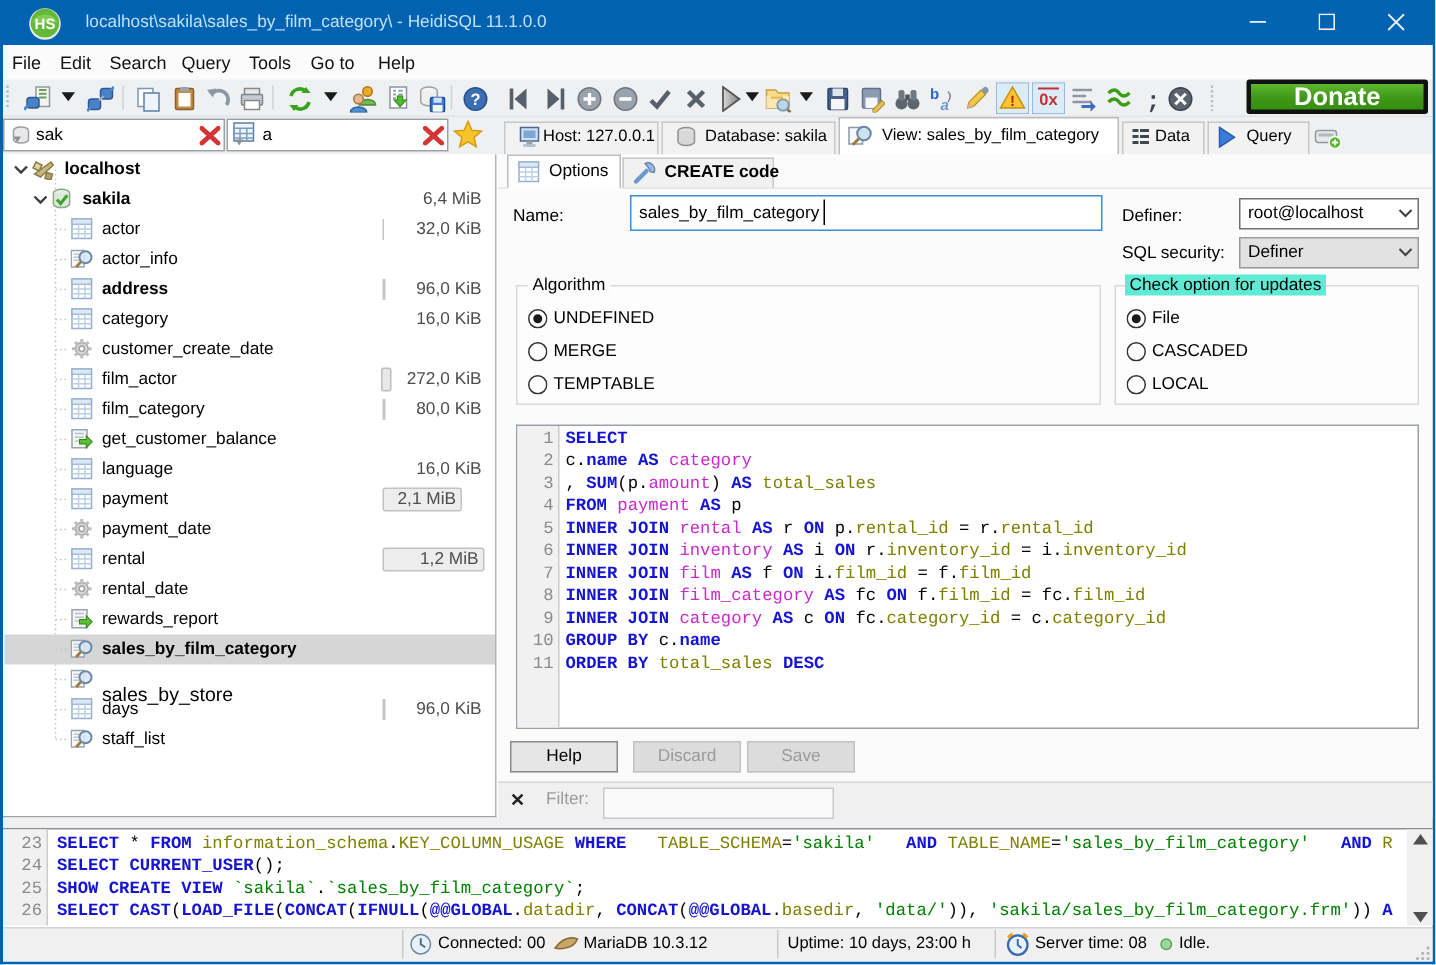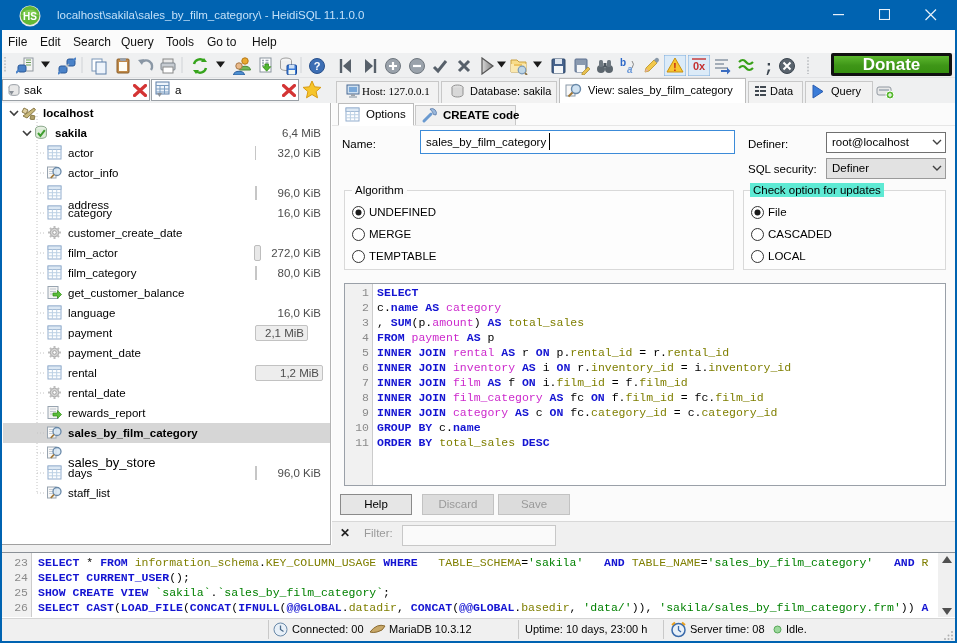--- a/index.html
+++ b/index.html
@@ -250,21 +250,21 @@
 <div class="abs" style="left:441px;top:81px;width:116px;height:22px;background:#f2f2f2;border:1px solid #c8c8c8;border-bottom:none;"></div>
 <div class="abs" style="left:559px;top:78px;width:187px;height:25px;background:#fff;border:1px solid #bcbcbc;border-bottom:none;"></div>
 <div class="abs" style="left:748px;top:81px;width:55px;height:22px;background:#f2f2f2;border:1px solid #c8c8c8;border-bottom:none;"></div>
 <div class="abs" style="left:805px;top:81px;width:68px;height:22px;background:#f2f2f2;border:1px solid #c8c8c8;border-bottom:none;"></div>
 <svg class="abs" style="left:346px;top:84px" width="17" height="15" viewBox="0 0 17 15">
     <rect x="1" y="1" width="12" height="9" fill="#cfe0f0" stroke="#4a6a94"></rect>
     <rect x="3" y="3" width="8" height="5" fill="#7aa8d8"></rect>
     <rect x="5" y="10" width="4" height="2" fill="#9aa2ac"></rect>
     <rect x="3" y="12" width="8" height="2" fill="#b8c0c8"></rect>
   </svg>
-<div class="abs" style="left:362px;top:81px;height:21px;line-height:21px;font-size:11px;color:#000;font-family:Liberation Serif, serif;">Host: 127.0.0.1</div>
+<div class="abs" style="left:362px;top:81px;height:21px;line-height:21px;font-size:11px;color:#000;">Host: 127.0.0.1</div>
 <svg class="abs" style="left:450px;top:84px" width="15" height="15" viewBox="0 0 15 15">
     <ellipse cx="7.5" cy="3.5" rx="5.5" ry="2.5" fill="#e0e0e0" stroke="#909090"></ellipse>
     <path d="M2 3.5 v7 a5.5 2.5 0 0 0 11 0 v-7" fill="#d8d8d8" stroke="#909090"></path>
   </svg>
 <div class="abs" style="left:470px;top:81px;height:21px;line-height:21px;font-size:11px;color:#000;">Database: sakila</div>
 <svg class="abs" style="left:565px;top:82px" width="18" height="17" viewBox="0 0 18 17">
     <rect x="1" y="3" width="9" height="11" fill="#f8f8f8" stroke="#8898a8"></rect>
     <circle cx="11" cy="7" r="4.5" fill="#cfe2f2" stroke="#6888a8" stroke-width="1.4"></circle>
     <path d="M7.5 10.5 l-4 4" stroke="#a07838" stroke-width="2"></path>
   </svg>
@@ -328,21 +328,21 @@
   </svg>
 <div class="abs" style="left:68px;top:163px;height:20px;line-height:20px;font-size:11.5px;color:#000;font-weight:normal;">actor_info</div>
 <svg class="abs" style="left:37px;top:192px" width="9" height="2" viewBox="0 0 9 2">
     <path d="M0 1 h9" stroke="#c4c4c4" stroke-width="1" stroke-dasharray="1,2"></path>
   </svg>
 <svg class="abs" style="left:47px;top:185px" width="15" height="15" viewBox="0 0 15 15">
     <rect x="1" y="1" width="13" height="13" fill="#fdfeff" stroke="#93aece"></rect>
     <rect x="1" y="1" width="13" height="3.5" fill="#dce8f4" stroke="#93aece" stroke-width="0.8"></rect>
     <path d="M5.4 4.5 v9.5 M9.7 4.5 v9.5 M1 7.7 h13 M1 10.8 h13" stroke="#bcd0e4" stroke-width="1"></path>
   </svg>
-<div class="abs" style="left:68px;top:183px;height:20px;line-height:20px;font-size:11.5px;color:#000;font-weight:normal;margin-top:12px;">address</div>
+<div class="abs" style="left:68px;top:183px;height:20px;line-height:20px;font-size:11.5px;color:#000;font-weight:bold;">address</div>
 <div class="abs" style="left:255px;top:186px;width:2px;height:14px;background:#c6c6c6;"></div>
 <div class="abs" style="left:200px;top:183px;width:121px;height:20px;line-height:20px;font-size:11.5px;text-align:right;"><span class="sz">96,0 KiB</span></div>
 <svg class="abs" style="left:37px;top:212px" width="9" height="2" viewBox="0 0 9 2">
     <path d="M0 1 h9" stroke="#c4c4c4" stroke-width="1" stroke-dasharray="1,2"></path>
   </svg>
 <svg class="abs" style="left:47px;top:205px" width="15" height="15" viewBox="0 0 15 15">
     <rect x="1" y="1" width="13" height="13" fill="#fdfeff" stroke="#93aece"></rect>
     <rect x="1" y="1" width="13" height="3.5" fill="#dce8f4" stroke="#93aece" stroke-width="0.8"></rect>
     <path d="M5.4 4.5 v9.5 M9.7 4.5 v9.5 M1 7.7 h13 M1 10.8 h13" stroke="#bcd0e4" stroke-width="1"></path>
   </svg>

